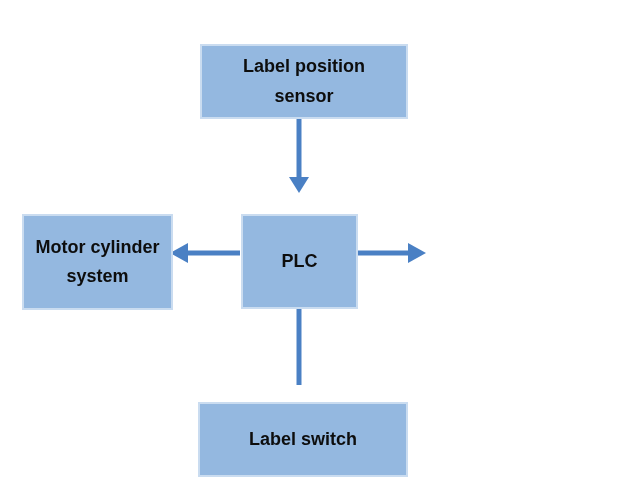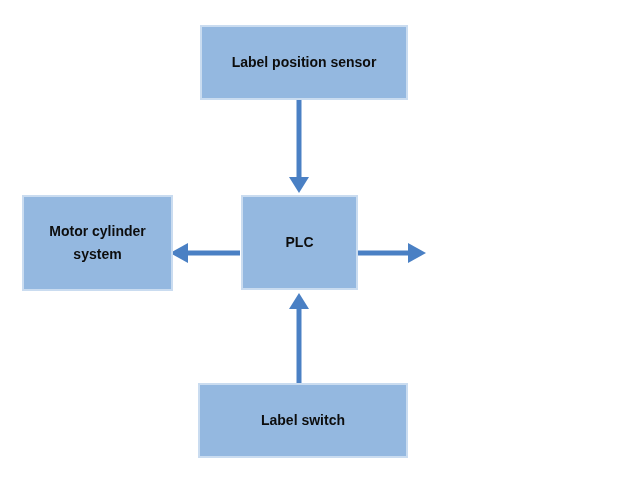--- a/index.html
+++ b/index.html
@@ -32,24 +32,25 @@
   .node {
     position: absolute;
     box-sizing: border-box;
     background: var(--box-fill, #94b8e0);
     border: 2px solid var(--box-border, #cadcf0);
     display: flex;
     align-items: center;
     justify-content: center;
     text-align: center;
     font-weight: bold;
-    font-size: 14px;
+    font-size: 18px;
     line-height: 1.62;
     color: var(--text, #0d0d0d);
     padding: 0 9px;
+    margin-top: 19px;
   }
   .node-sensor   { left: 200px; top: 25px;  width: 208px; height: 75px; }
   .node-motor    { left: 22px;  top: 195px; width: 151px; height: 96px; }
   .node-plc      { left: 241px; top: 195px; width: 117px; height: 95px; }
   .node-cylinder { left: 427px; top: 195px; width: 195px; height: 96px; }
   .node-pedal    { left: 198px; top: 383px; width: 210px; height: 75px; }
 </style>
 </head>
 <body>
 

